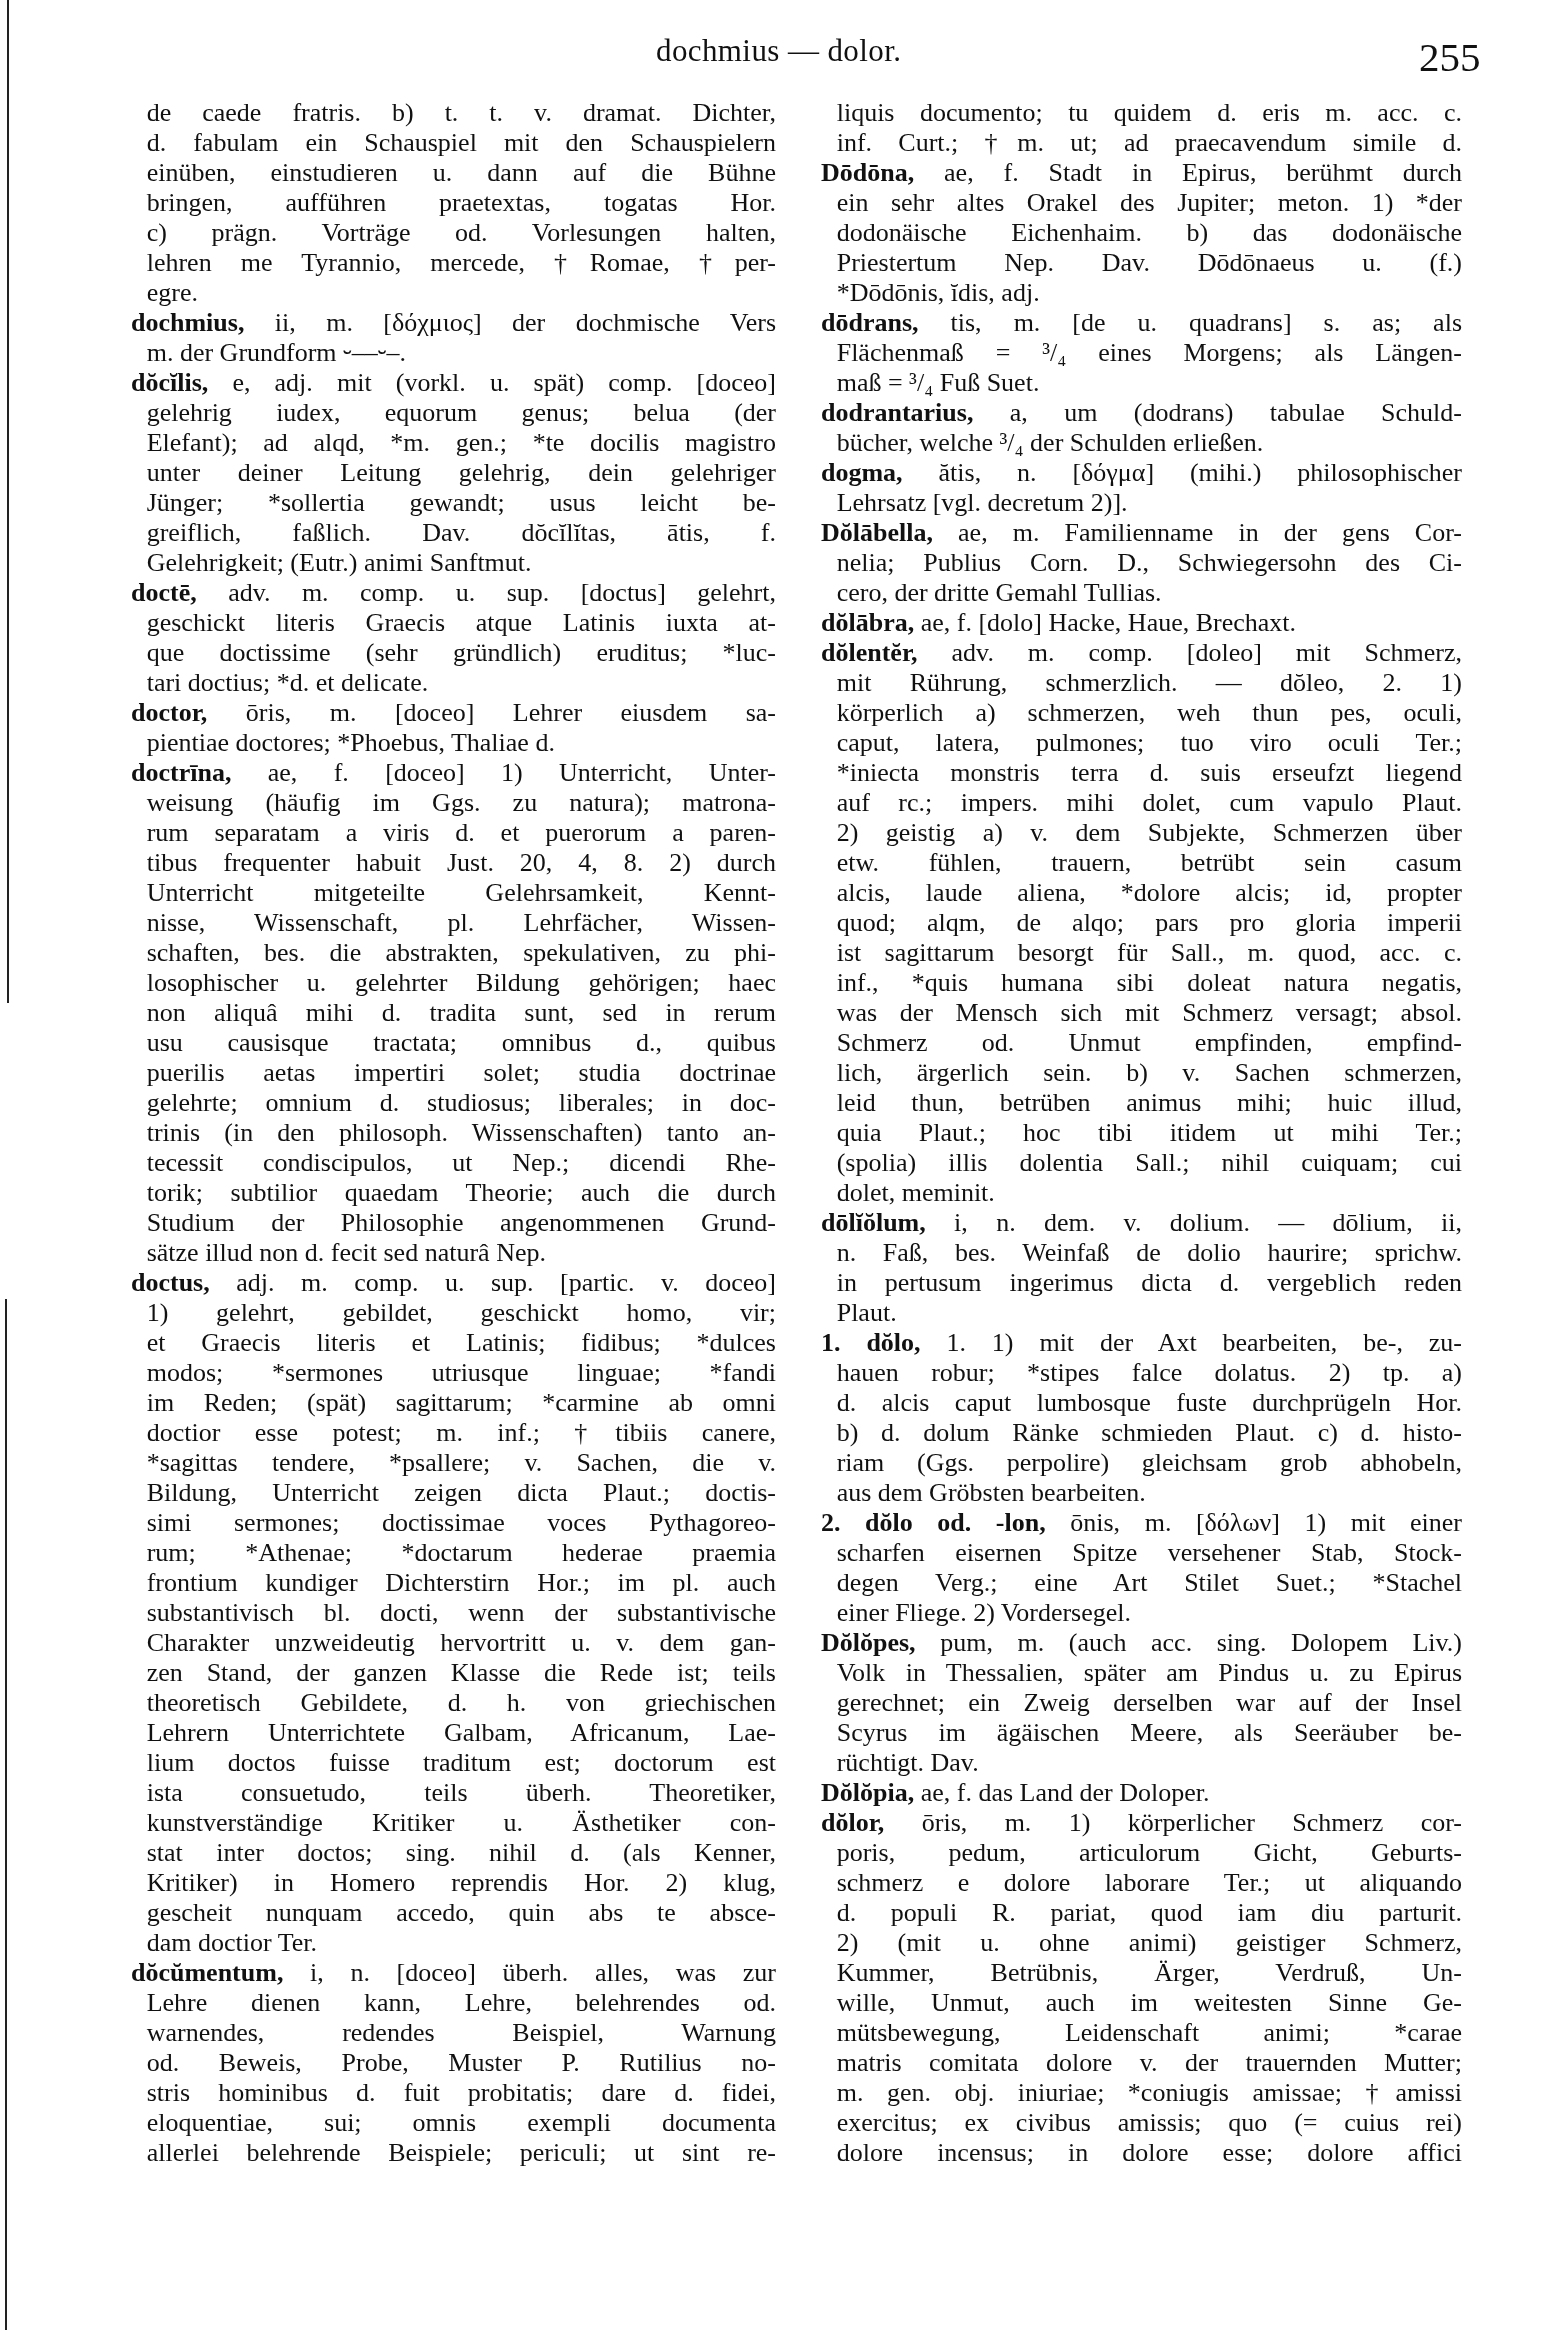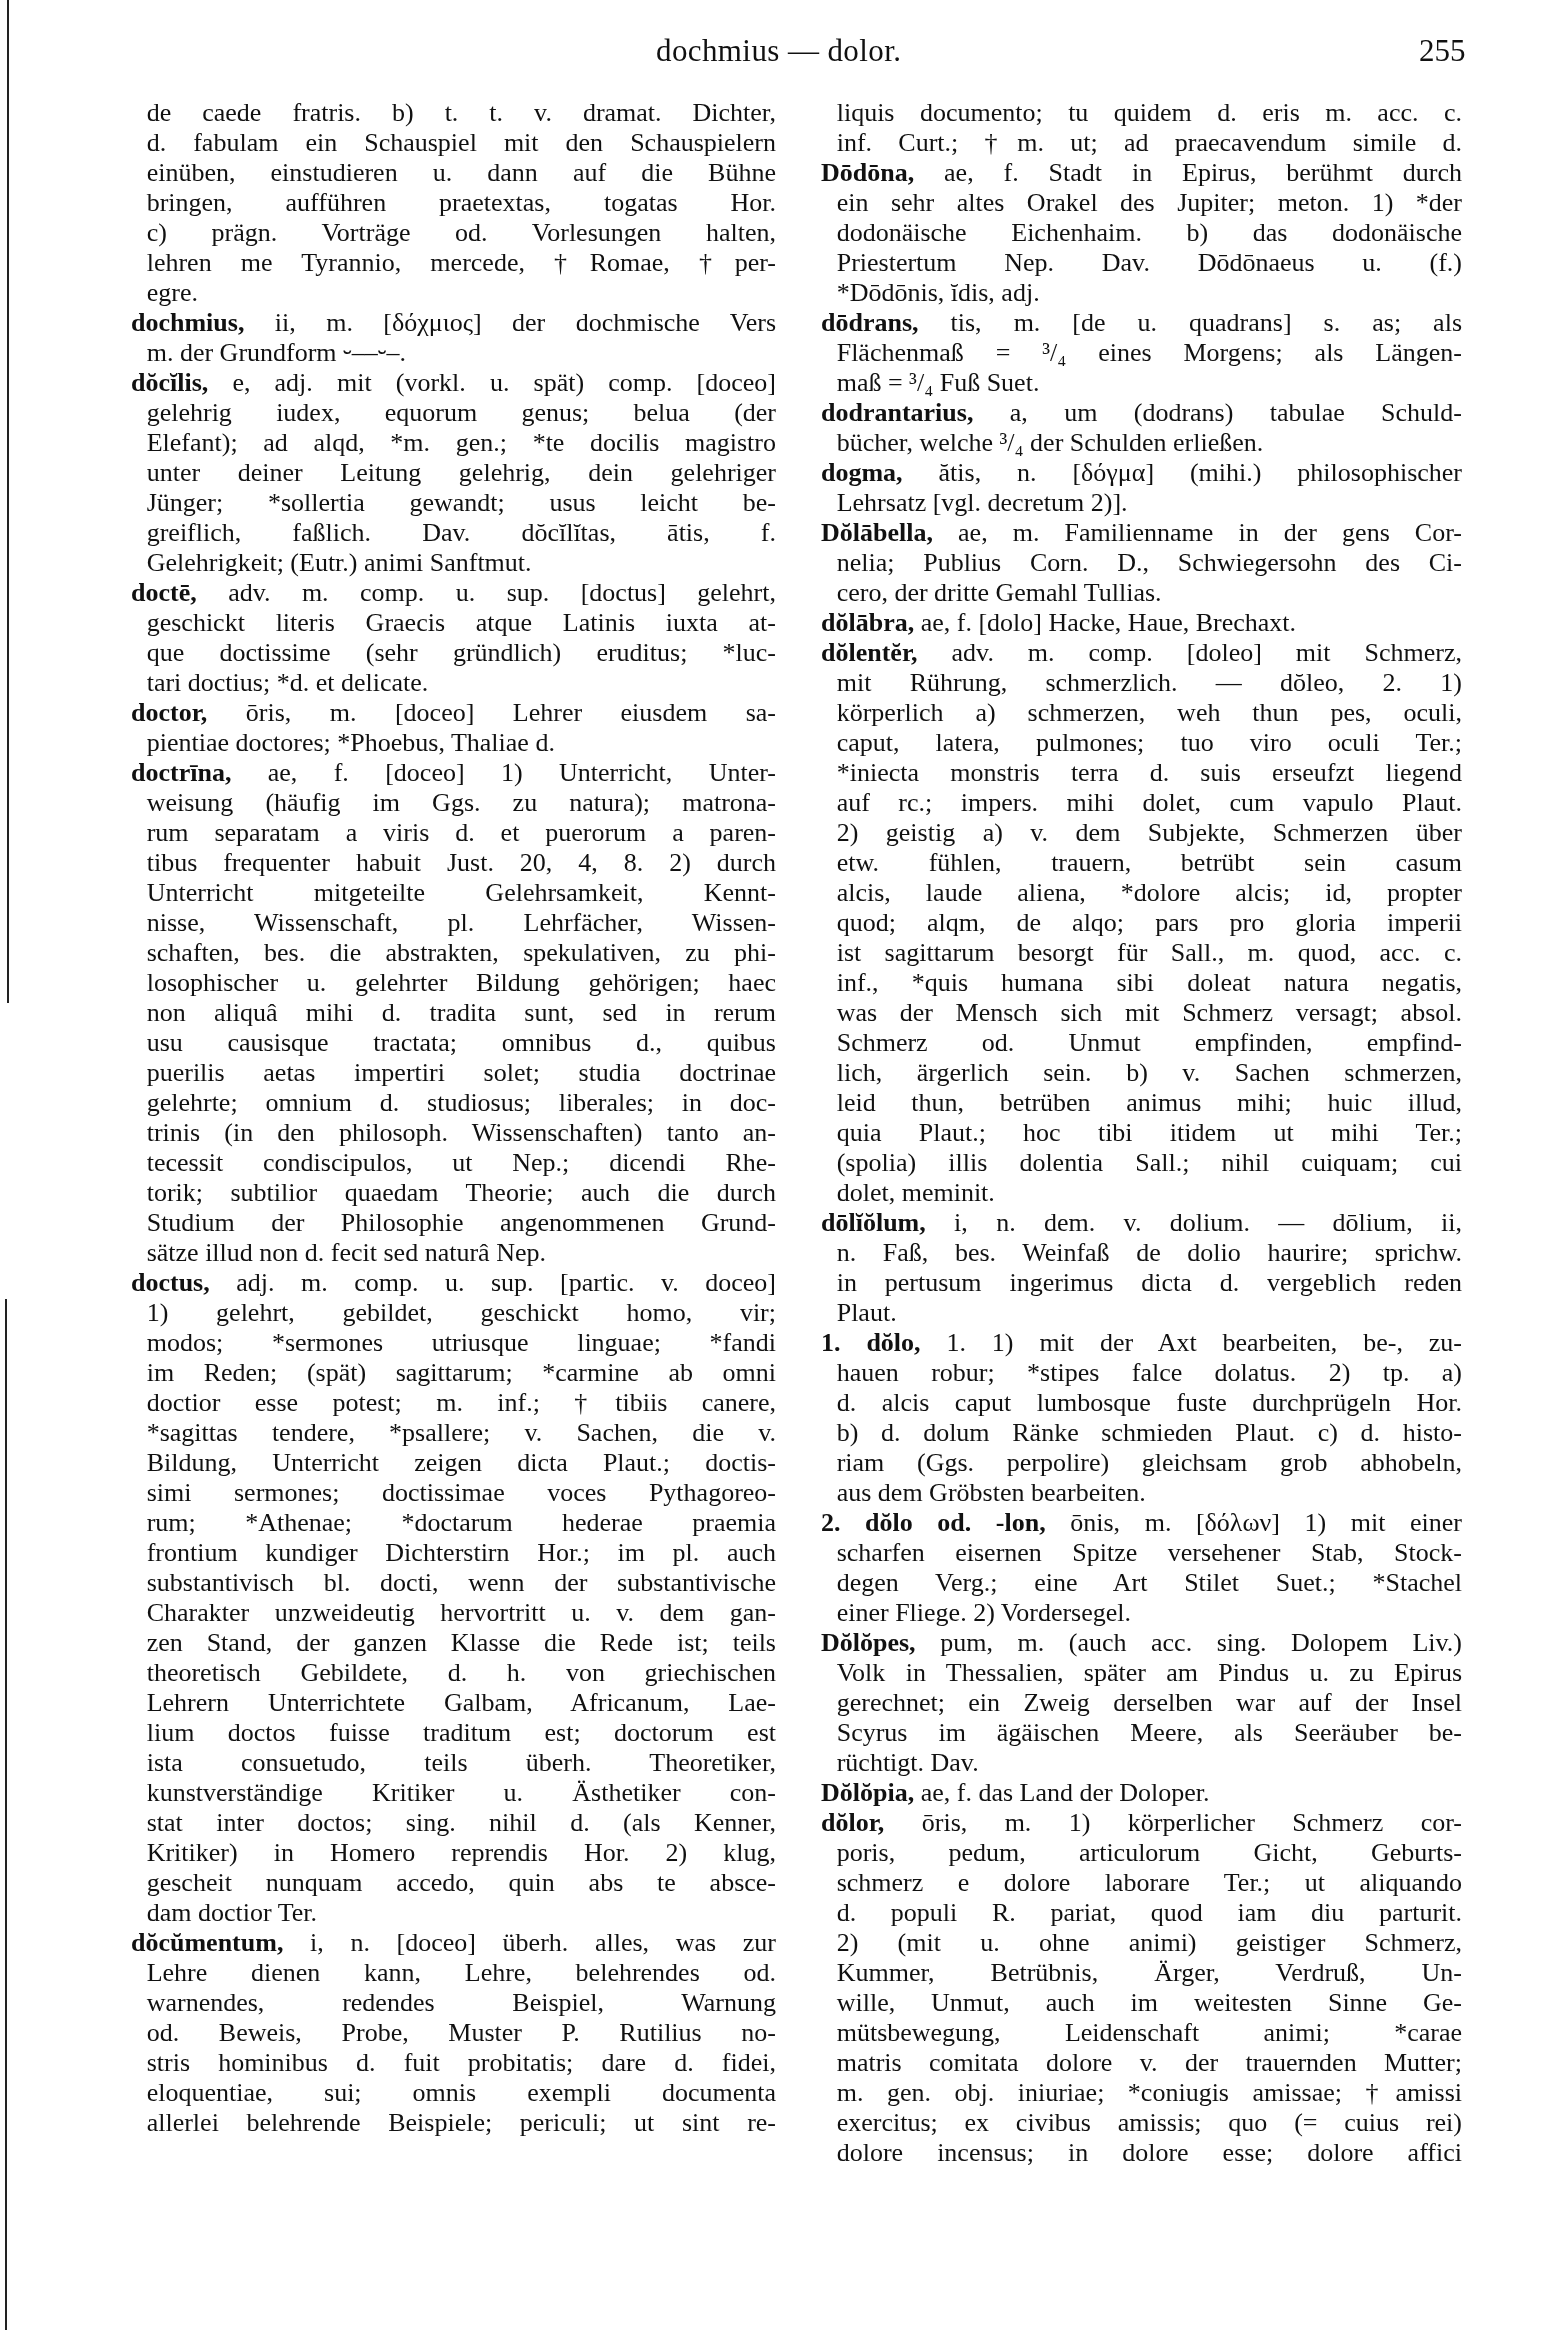--- a/index.html
+++ b/index.html
@@ -2,21 +2,21 @@
 <html style="font-size:14px"><head>
 <meta charset="utf-8">
 <style>
   html, body { margin: 0; padding: 0; background: #ffffff; }
   body { width: 1560px; height: 2330px; position: relative; overflow: hidden;
          font-family: "Liberation Serif", "DejaVu Serif", serif; color: #111111; }
   .scan-border { position: absolute; left: 7px; top: 0; width: 1.7px; height: 1003px; background: #222; }
   .scan-border2 { position: absolute; left: 5.2px; top: 1299px; width: 1.7px; height: 1031px; background: #222; }
   .header { position: absolute; top: 33px; left: 0; width: 1244px; height: 52px; text-align: right; }
   .running-head { position: absolute; left: 656px; top: 0; font-size: 31px; letter-spacing: 0.4px; }
-  .page-number { position: absolute; left: 1419px; top: 0; font-size: 31px; }
+  .page-number { position: absolute; left: 1419px; top: 0; font-size: 41px; }
   .column { position: absolute; top: 98px; font-size: 26px; line-height: 30px; text-align: justify; }
   .col-left { left: 131px; width: 645px; }
   .col-right { left: 821px; width: 641px; }
   .line { display: block; white-space: nowrap; text-align-last: justify; height: 30px; overflow: visible; }
   .line.last { text-align-last: left; }
   .line.indent { padding-left: 15.7px; }
   .hw { font-weight: bold; }
 </style>
 </head>
 <body>
@@ -64,20 +64,21 @@
     <span class="line indent"><span>usu causisque tractata; omnibus d., quibus</span></span>
     <span class="line indent"><span>puerilis aetas impertiri solet; studia doctrinae</span></span>
     <span class="line indent"><span>gelehrte; omnium d. studiosus; liberales; in doc-</span></span>
     <span class="line indent"><span>trinis (in den philosoph. Wissenschaften) tanto an-</span></span>
     <span class="line indent"><span>tecessit condiscipulos, ut Nep.; dicendi Rhe-</span></span>
     <span class="line indent"><span>torik; subtilior quaedam Theorie; auch die durch</span></span>
     <span class="line indent"><span>Studium der Philosophie angenommenen Grund-</span></span>
     <span class="line indent last"><span>sätze illud non d. fecit sed naturâ Nep.</span></span>
     <span class="line"><span class="hw">doctus,</span><span> adj. m. comp. u. sup. [partic. v. doceo]</span></span>
     <span class="line indent"><span>1) gelehrt, gebildet, geschickt homo, vir;</span></span>
+    <span class="line indent"><span>et Graecis literis et Latinis; fidibus; *dulces</span></span>
     <span class="line indent"><span>modos; *sermones utriusque linguae; *fandi</span></span>
     <span class="line indent"><span>im Reden; (spät) sagittarum; *carmine ab omni</span></span>
     <span class="line indent"><span>doctior esse potest; m. inf.; †tibiis canere,</span></span>
     <span class="line indent"><span>*sagittas tendere, *psallere; v. Sachen, die v.</span></span>
     <span class="line indent"><span>Bildung, Unterricht zeigen dicta Plaut.; doctis-</span></span>
     <span class="line indent"><span>simi sermones; doctissimae voces Pythagoreo-</span></span>
     <span class="line indent"><span>rum; *Athenae; *doctarum hederae praemia</span></span>
     <span class="line indent"><span>frontium kundiger Dichterstirn Hor.; im pl. auch</span></span>
     <span class="line indent"><span>substantivisch bl. docti, wenn der substantivische</span></span>
     <span class="line indent"><span>Charakter unzweideutig hervortritt u. v. dem gan-</span></span>

